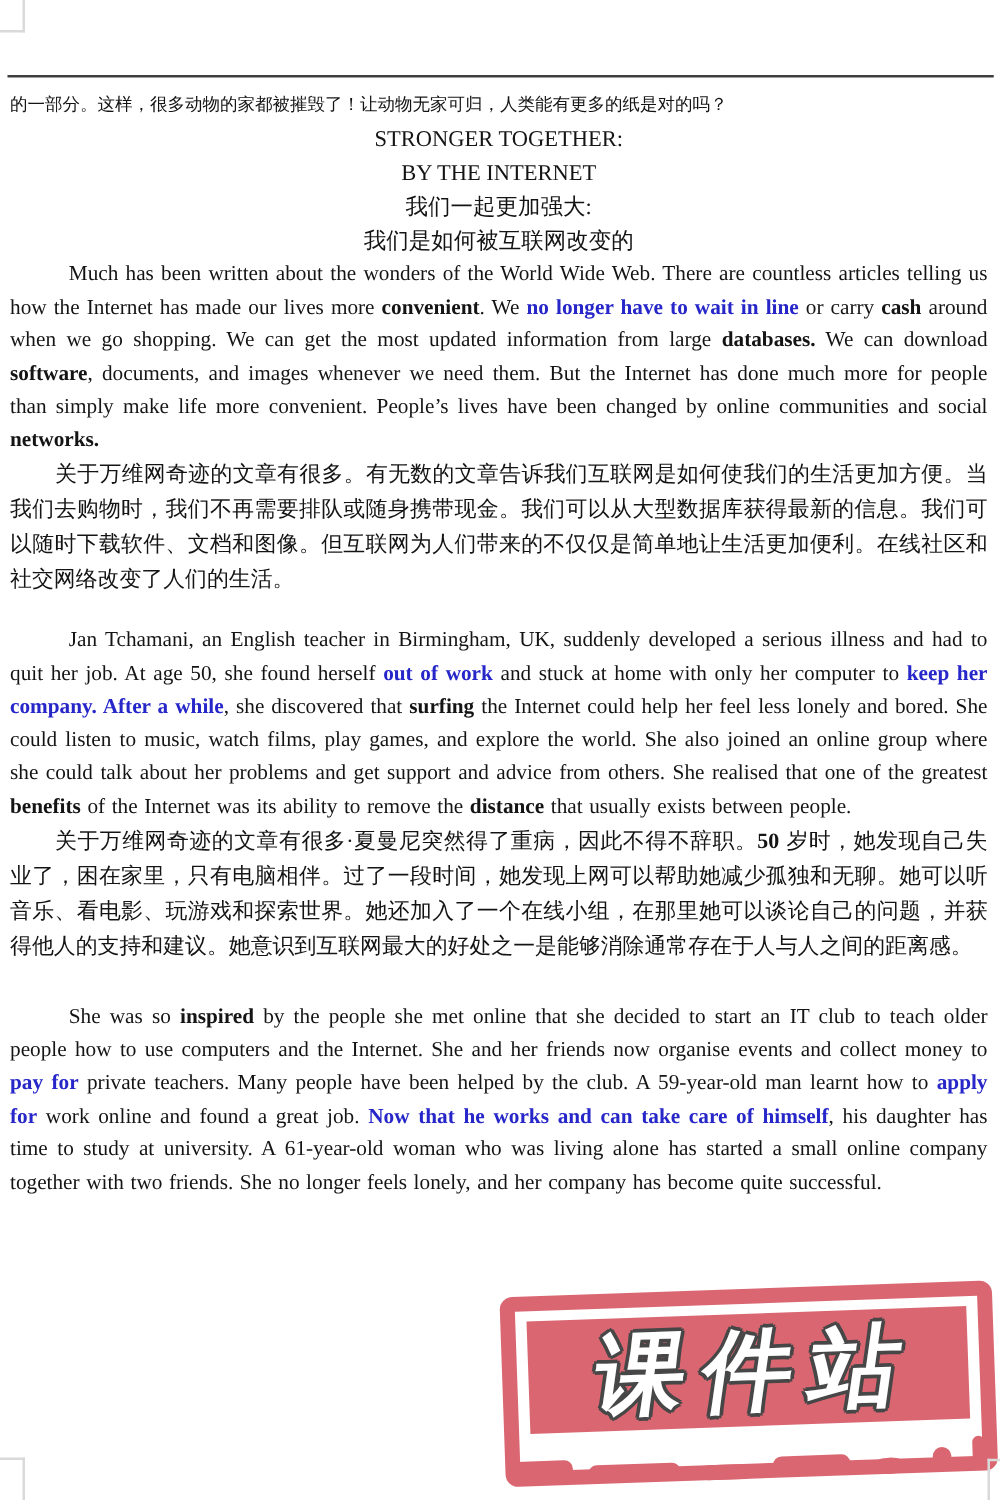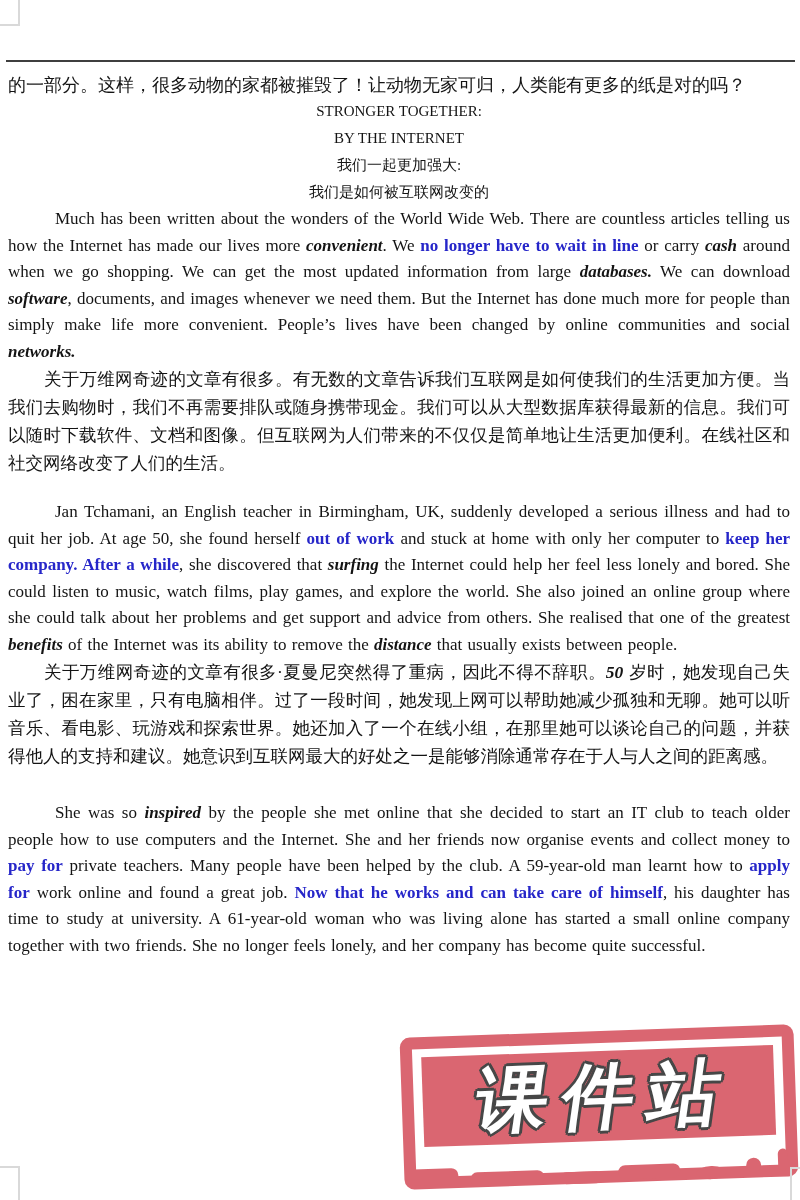--- a/index.html
+++ b/index.html
@@ -7,28 +7,28 @@
     position:relative;width:800px;height:1200px;background:#fff;overflow:hidden;
     font-family:"Liberation Serif","DejaVu Serif",serif;color:#141414;
     --red:#cc0000;--blue:#2626c9;--stamp:#d5525e;
   }
   .corner{position:absolute;}
   .corner.tl{top:0;left:0;width:18px;height:24px;border-right:2px solid #d9d9d9;border-bottom:2px solid #d9d9d9;}
   .corner.bl{top:1166px;left:0;width:18px;height:34px;border-right:2px solid #d9d9d9;border-top:2px solid #d9d9d9;}
   .corner.br{top:1167px;left:790px;width:12px;height:33px;border-left:2px solid #d9d9d9;border-top:2px solid #d9d9d9;}
   .divider{position:absolute;top:60px;left:6px;right:5px;border-top:2px solid #3f3f3f;}
   .content{position:absolute;top:72px;left:8px;right:10px;}
-  .top-cn{font-size:18px;line-height:26px;text-align:justify;}
+  .top-cn{font-size:14px;line-height:26px;text-align:justify;}
   .section-label{margin:30px 0 6px 47px;font-size:18px;font-weight:bold;color:var(--red);}
   .section-label .en-part{margin-left:12px;}
-  .titles{text-align:center;font-size:15px;line-height:27px;}
+  .titles{text-align:center;font-size:18px;line-height:27px;}
   .para{margin:0;text-align:justify;font-size:17px;line-height:26.5px;word-spacing:1px;}
   .para.en{text-indent:47px;}
   .para.cn{text-indent:36px;font-size:17.5px;line-height:28px;}
-  .para .bold{font-weight:bold;font-style:italic;}
+  .para .bold{font-weight:bold;}
   .para .blue{color:var(--blue);font-weight:bold;}
   .spacer{width:100%;}
   
   .stamp{position:absolute;left:402px;top:1025px;width:394px;height:162px;
          transform:rotate(-2deg);opacity:0.88;pointer-events:none;}
   .stamp-frame{position:absolute;left:0;right:0;top:6px;height:128px;
          border:12px solid var(--stamp);border-radius:10px;}
   .stamp-fill{position:absolute;left:21px;right:21px;top:26px;height:90px;background:var(--stamp);
          display:flex;align-items:center;justify-content:center;}
   .stamp-text{font-family:"DejaVu Sans","Liberation Sans",sans-serif;font-weight:bold;

